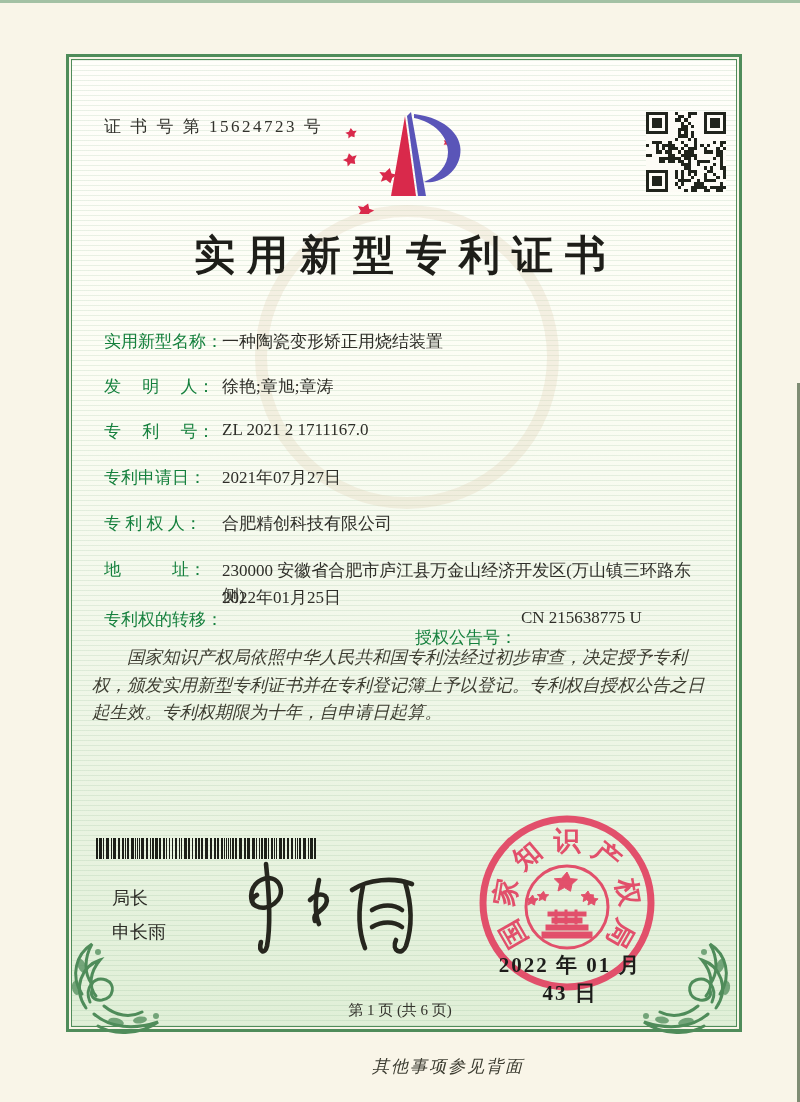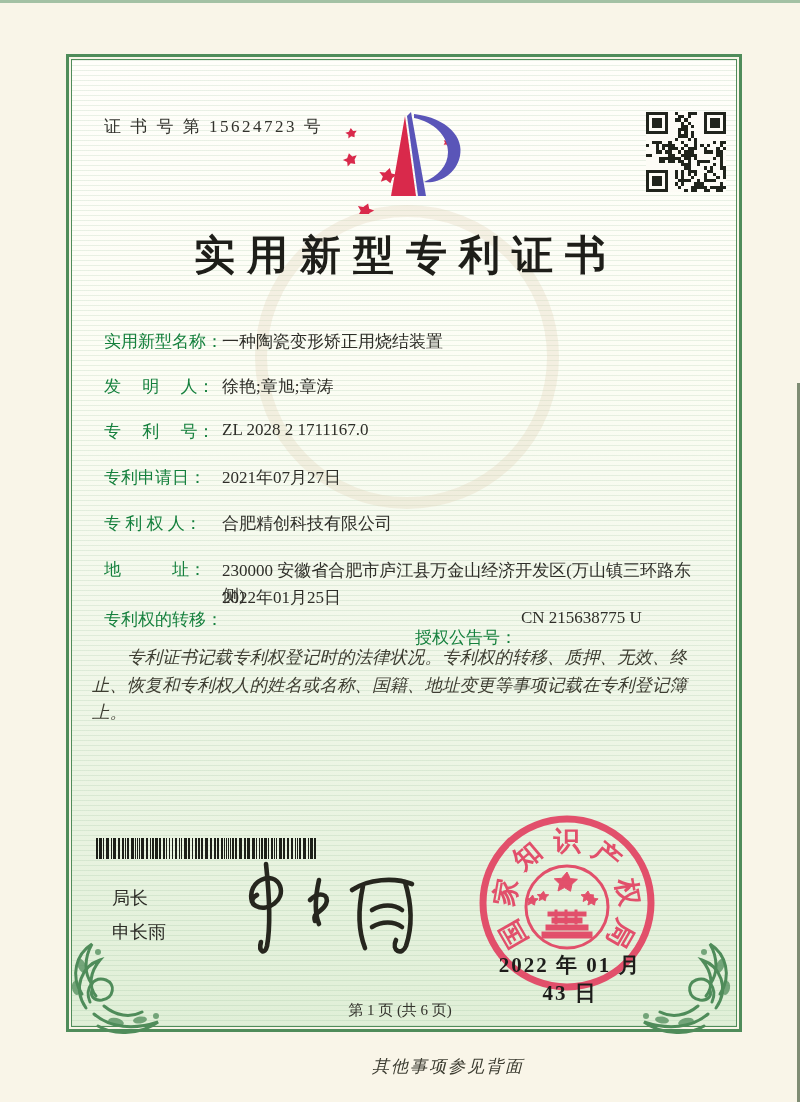--- a/index.html
+++ b/index.html
@@ -300,21 +300,21 @@
 <div>
   <span class="field-label" style="top:330px">实用新型名称：</span>
   <span class="field-value" style="top:330px">一种陶瓷变形矫正用烧结装置</span>
 </div>
 <div>
   <span class="field-label" style="top:375px">发　 明　 人：</span>
   <span class="field-value" style="top:375px">徐艳;章旭;章涛</span>
 </div>
 <div>
   <span class="field-label" style="top:420px">专　 利　 号：</span>
-  <span class="field-value" style="top:420px">ZL 2028 2 1711167.0</span>
+  <span class="field-value" style="top:420px">ZL 2021 2 1711167.0</span>
 </div>
 <div>
   <span class="field-label" style="top:466px">专利申请日：</span>
   <span class="field-value" style="top:466px">2021年07月27日</span>
 </div>
 <div>
   <span class="field-label" style="top:512px">专 利 权 人：</span>
   <span class="field-value" style="top:512px">合肥精创科技有限公司</span>
 </div>
 <div>
@@ -322,21 +322,21 @@
   <span class="field-value wrap" style="top:558px">230000 安徽省合肥市庐江县万金山经济开发区(万山镇三环路东侧)</span>
 </div>
 <div>
   <span class="field-label" style="top:608px">专利权的转移：</span>
   <span class="field-value" style="top:586px">2022年01月25日</span>
   <span class="field-label glabel2" style="top:626px">授权公告号：</span>
   <span class="field-value gvalue2" style="top:608px">CN 215638775 U</span>
 </div>
 
 <div class="abs legal">
-  <p>专利证书记载专利权登记时的法律状况。专利权的转移、质押、无效、终止、恢复和专利权人的姓名或名称、国籍、地址变更等事项记载在专利登记簿上。</p>
+  <p>国家知识产权局依照中华人民共和国专利法经过初步审查，决定授予专利权，颁发实用新型专利证书并在专利登记簿上予以登记。专利权自授权公告之日起生效。专利权期限为十年，自申请日起算。</p>
 </div>
 
 <div id="barcode" class="abs barcode">
     <div style="width: 2px; background: rgb(28, 31, 24); flex: 0 0 auto;"></div>
     <div style="width: 1px; flex: 0 0 auto;"></div>
     <div style="width: 3px; background: rgb(28, 31, 24); flex: 0 0 auto;"></div>
     <div style="width: 1px; flex: 0 0 auto;"></div>
     <div style="width: 1px; background: rgb(28, 31, 24); flex: 0 0 auto;"></div>
     <div style="width: 2px; flex: 0 0 auto;"></div>
     <div style="width: 3px; background: rgb(28, 31, 24); flex: 0 0 auto;"></div>

